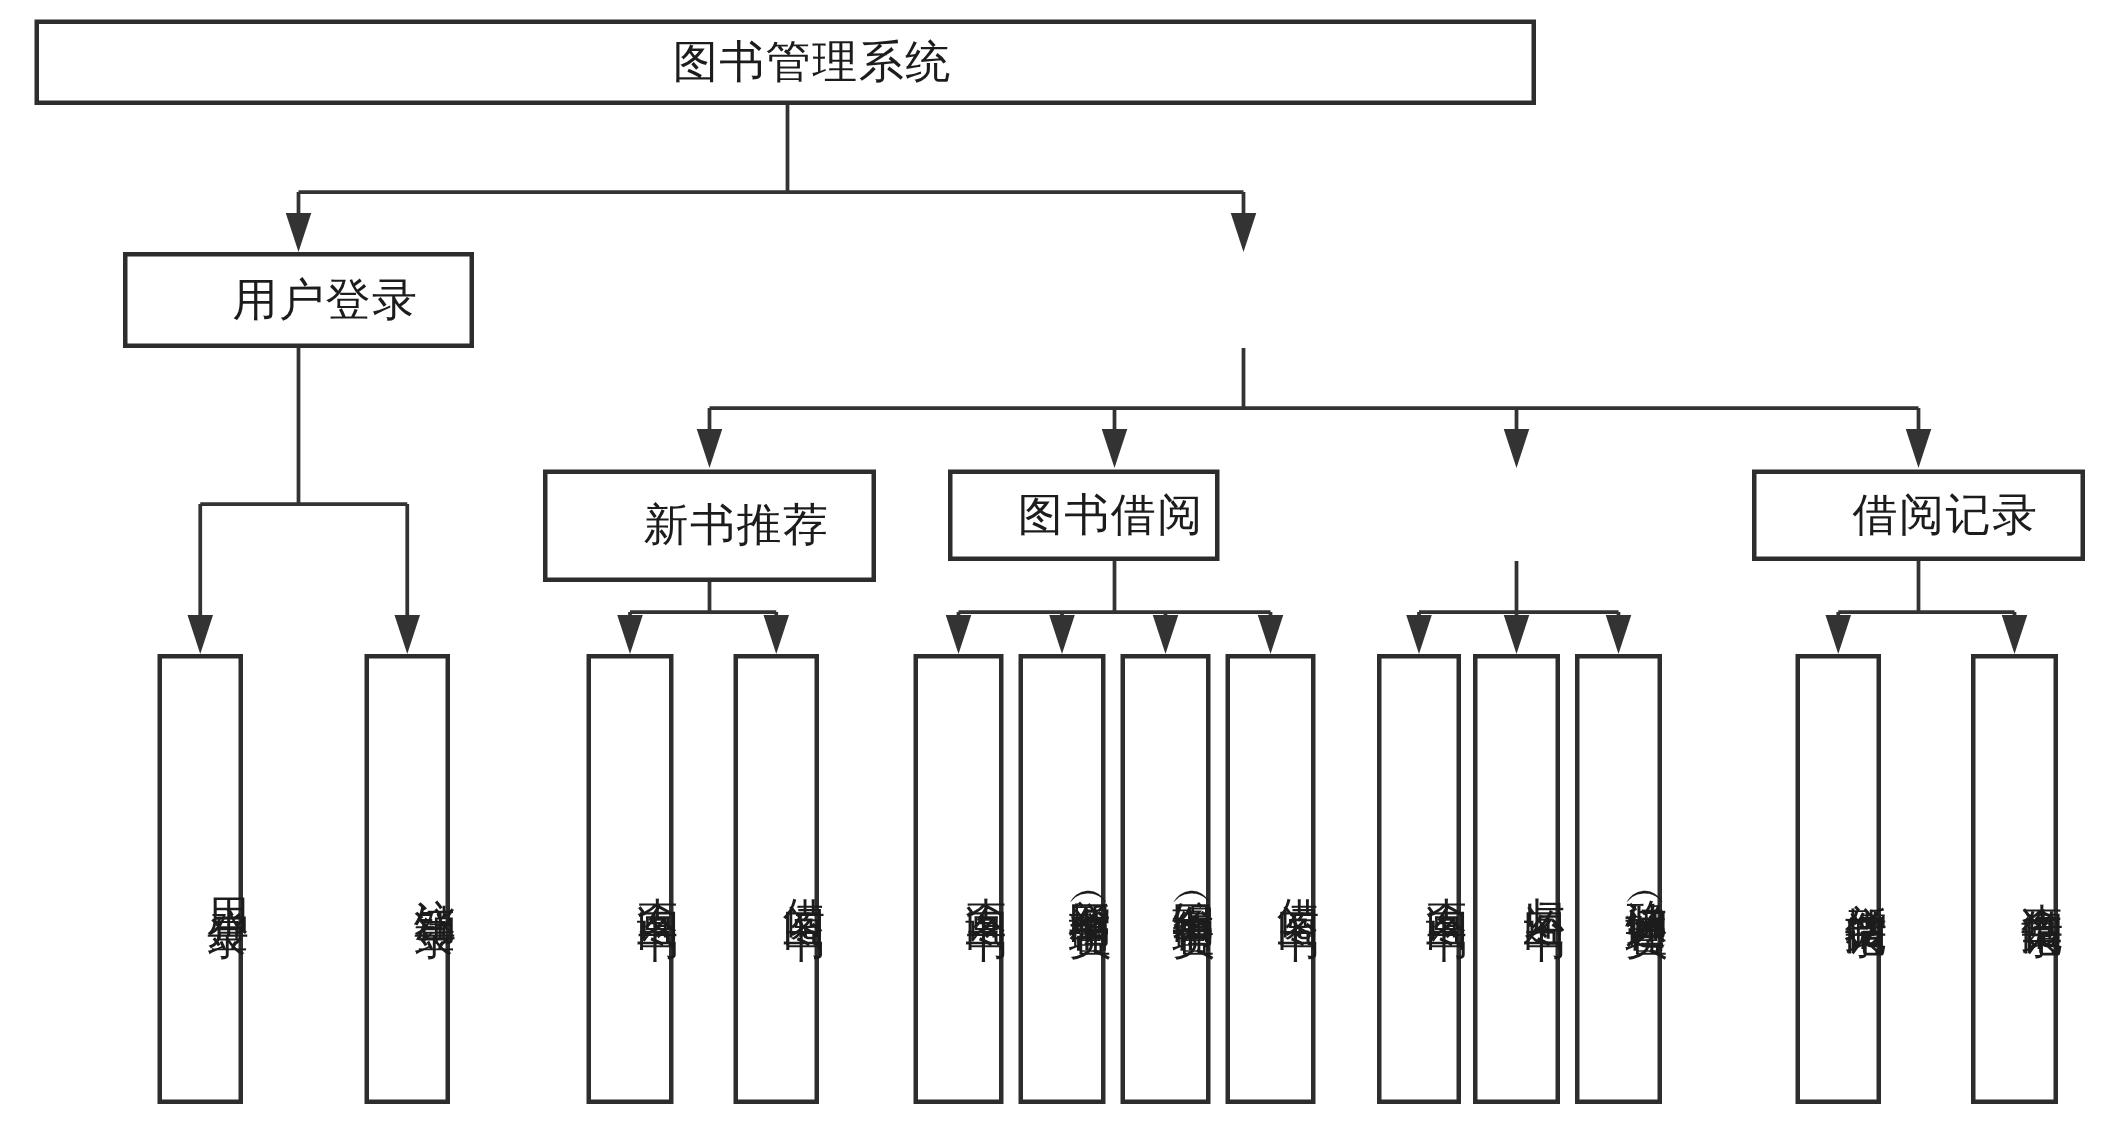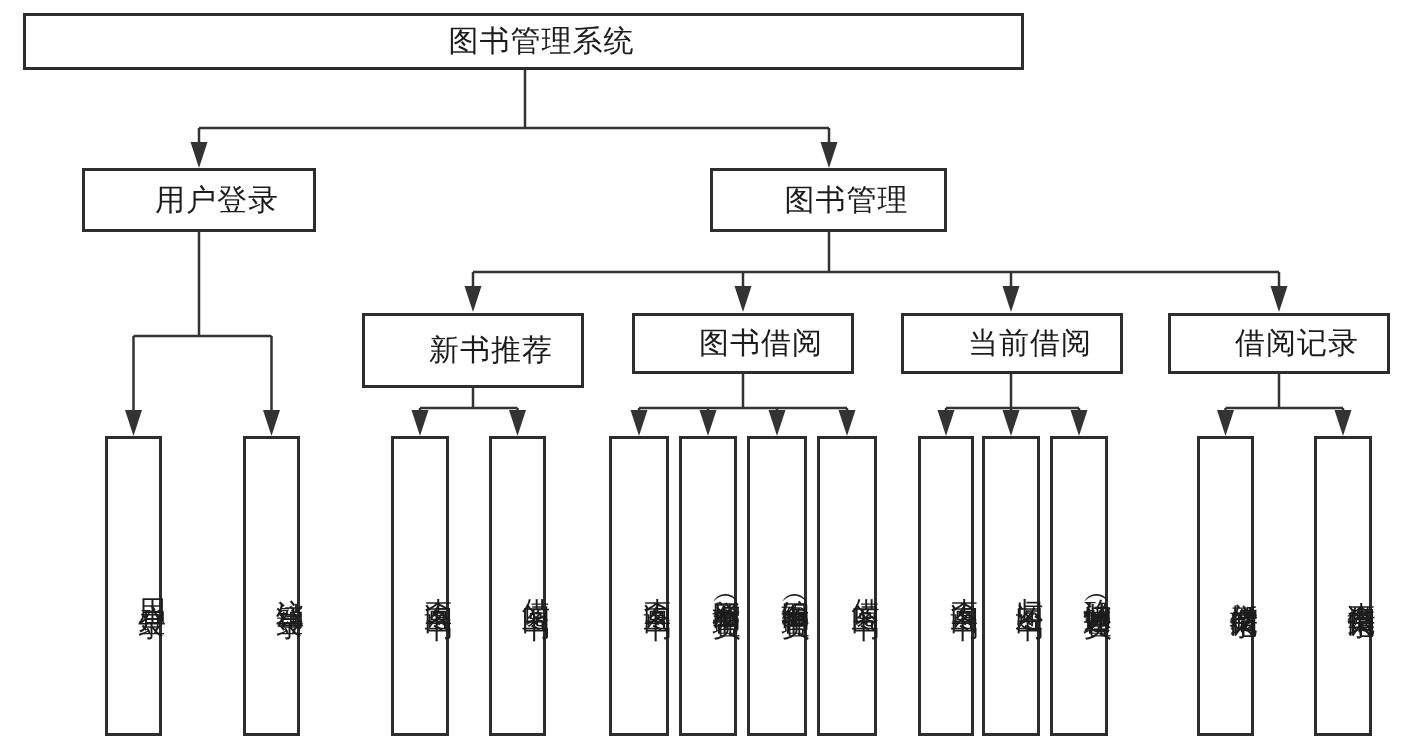--- a/index.html
+++ b/index.html
@@ -121,32 +121,26 @@
     </g>
   </svg>
 
   <div class="node hbox" style="left:23px;top:13px;width:1001px;height:57px">
     <span class="lbl">图书管理系统</span>
   </div>
 
   <div class="node hbox" style="left:82px;top:168px;width:234px;height:64px">
     <span class="lbl">用户登录</span>
   </div>
-  <div class="node hbox" style="left:710px;top:168px;width:237px;height:64px">
-    <span class="lbl">图书管理</span>
-  </div>
 
   <div class="node hbox" style="left:362px;top:313px;width:222px;height:75px">
     <span class="lbl">新书推荐</span>
   </div>
-  <div class="node hbox" style="left:632px;top:313px;width:222px;height:61px">
+  <div class="node hbox" style="left:632px;top:313px;width:181px;height:61px">
     <span class="lbl">图书借阅</span>
-  </div>
-  <div class="node hbox" style="left:901px;top:313px;width:222px;height:61px">
-    <span class="lbl">当前借阅</span>
   </div>
   <div class="node hbox" style="left:1168px;top:313px;width:222px;height:61px">
     <span class="lbl">借阅记录</span>
   </div>
 
   <div class="node vbox" style="left:105px;width:57px">
     <span class="lbl">用户登录</span>
   </div>
   <div class="node vbox" style="left:243px;width:57px">
     <span class="lbl">注销登录</span>

